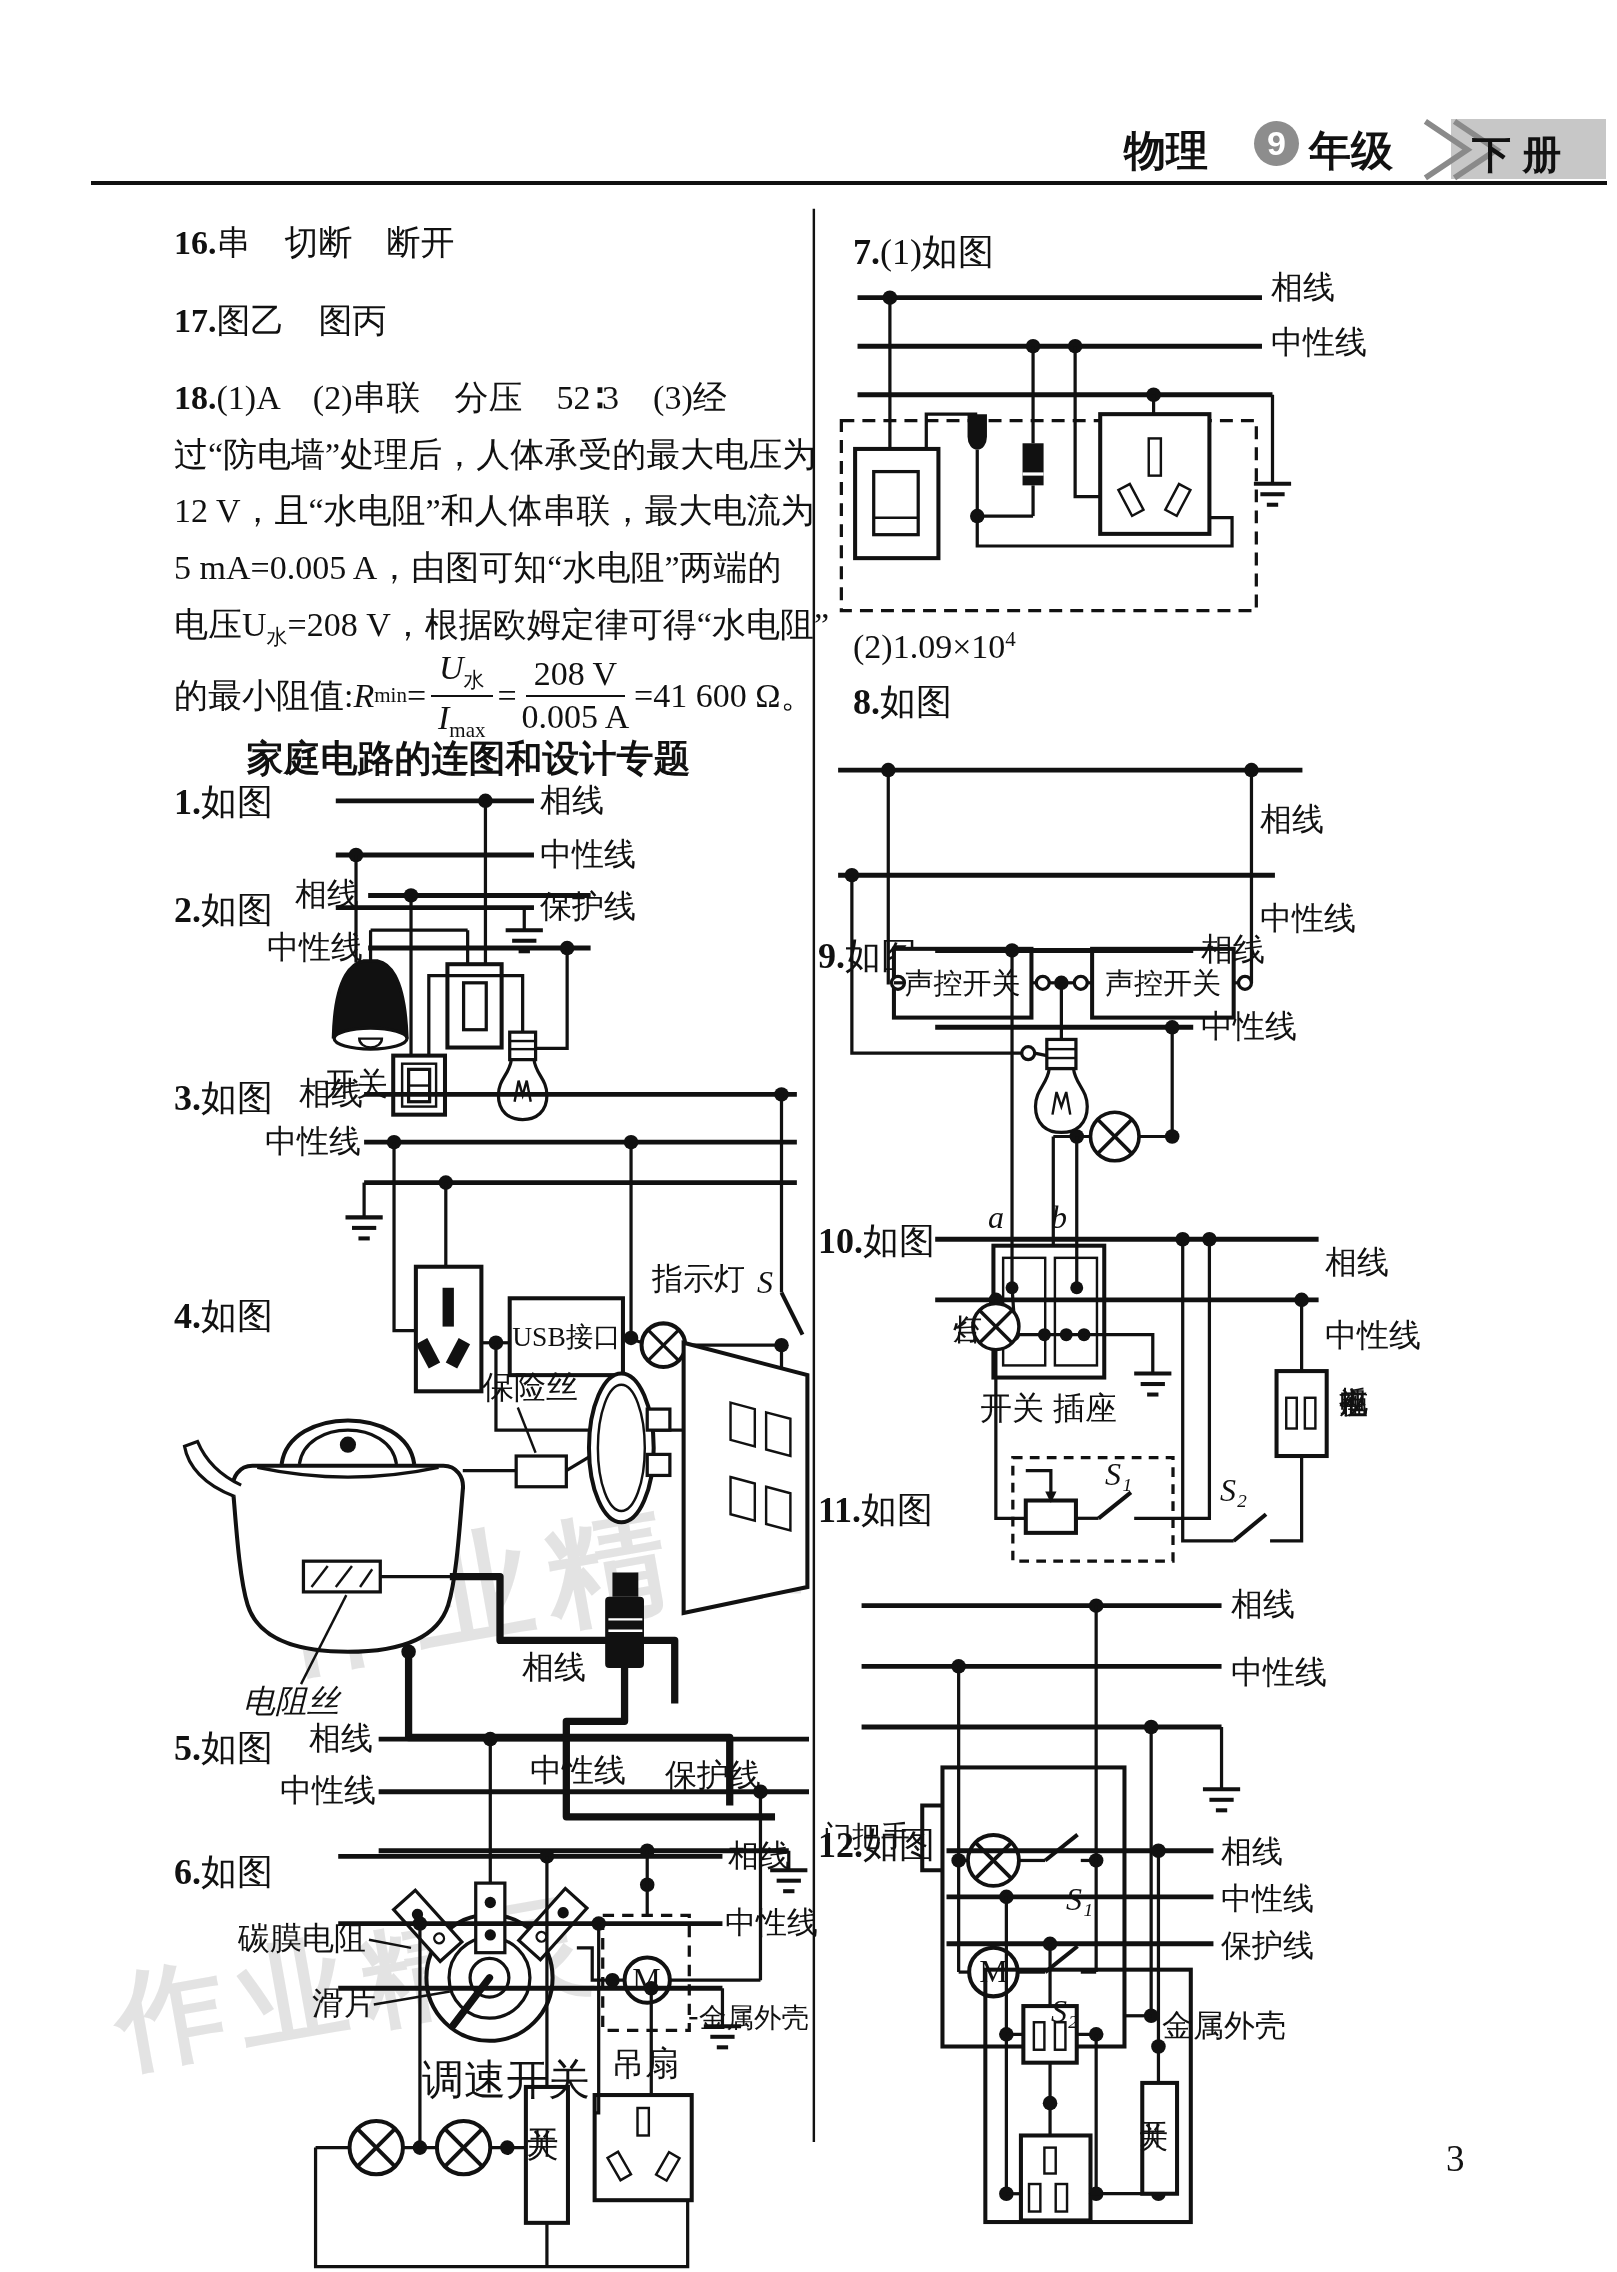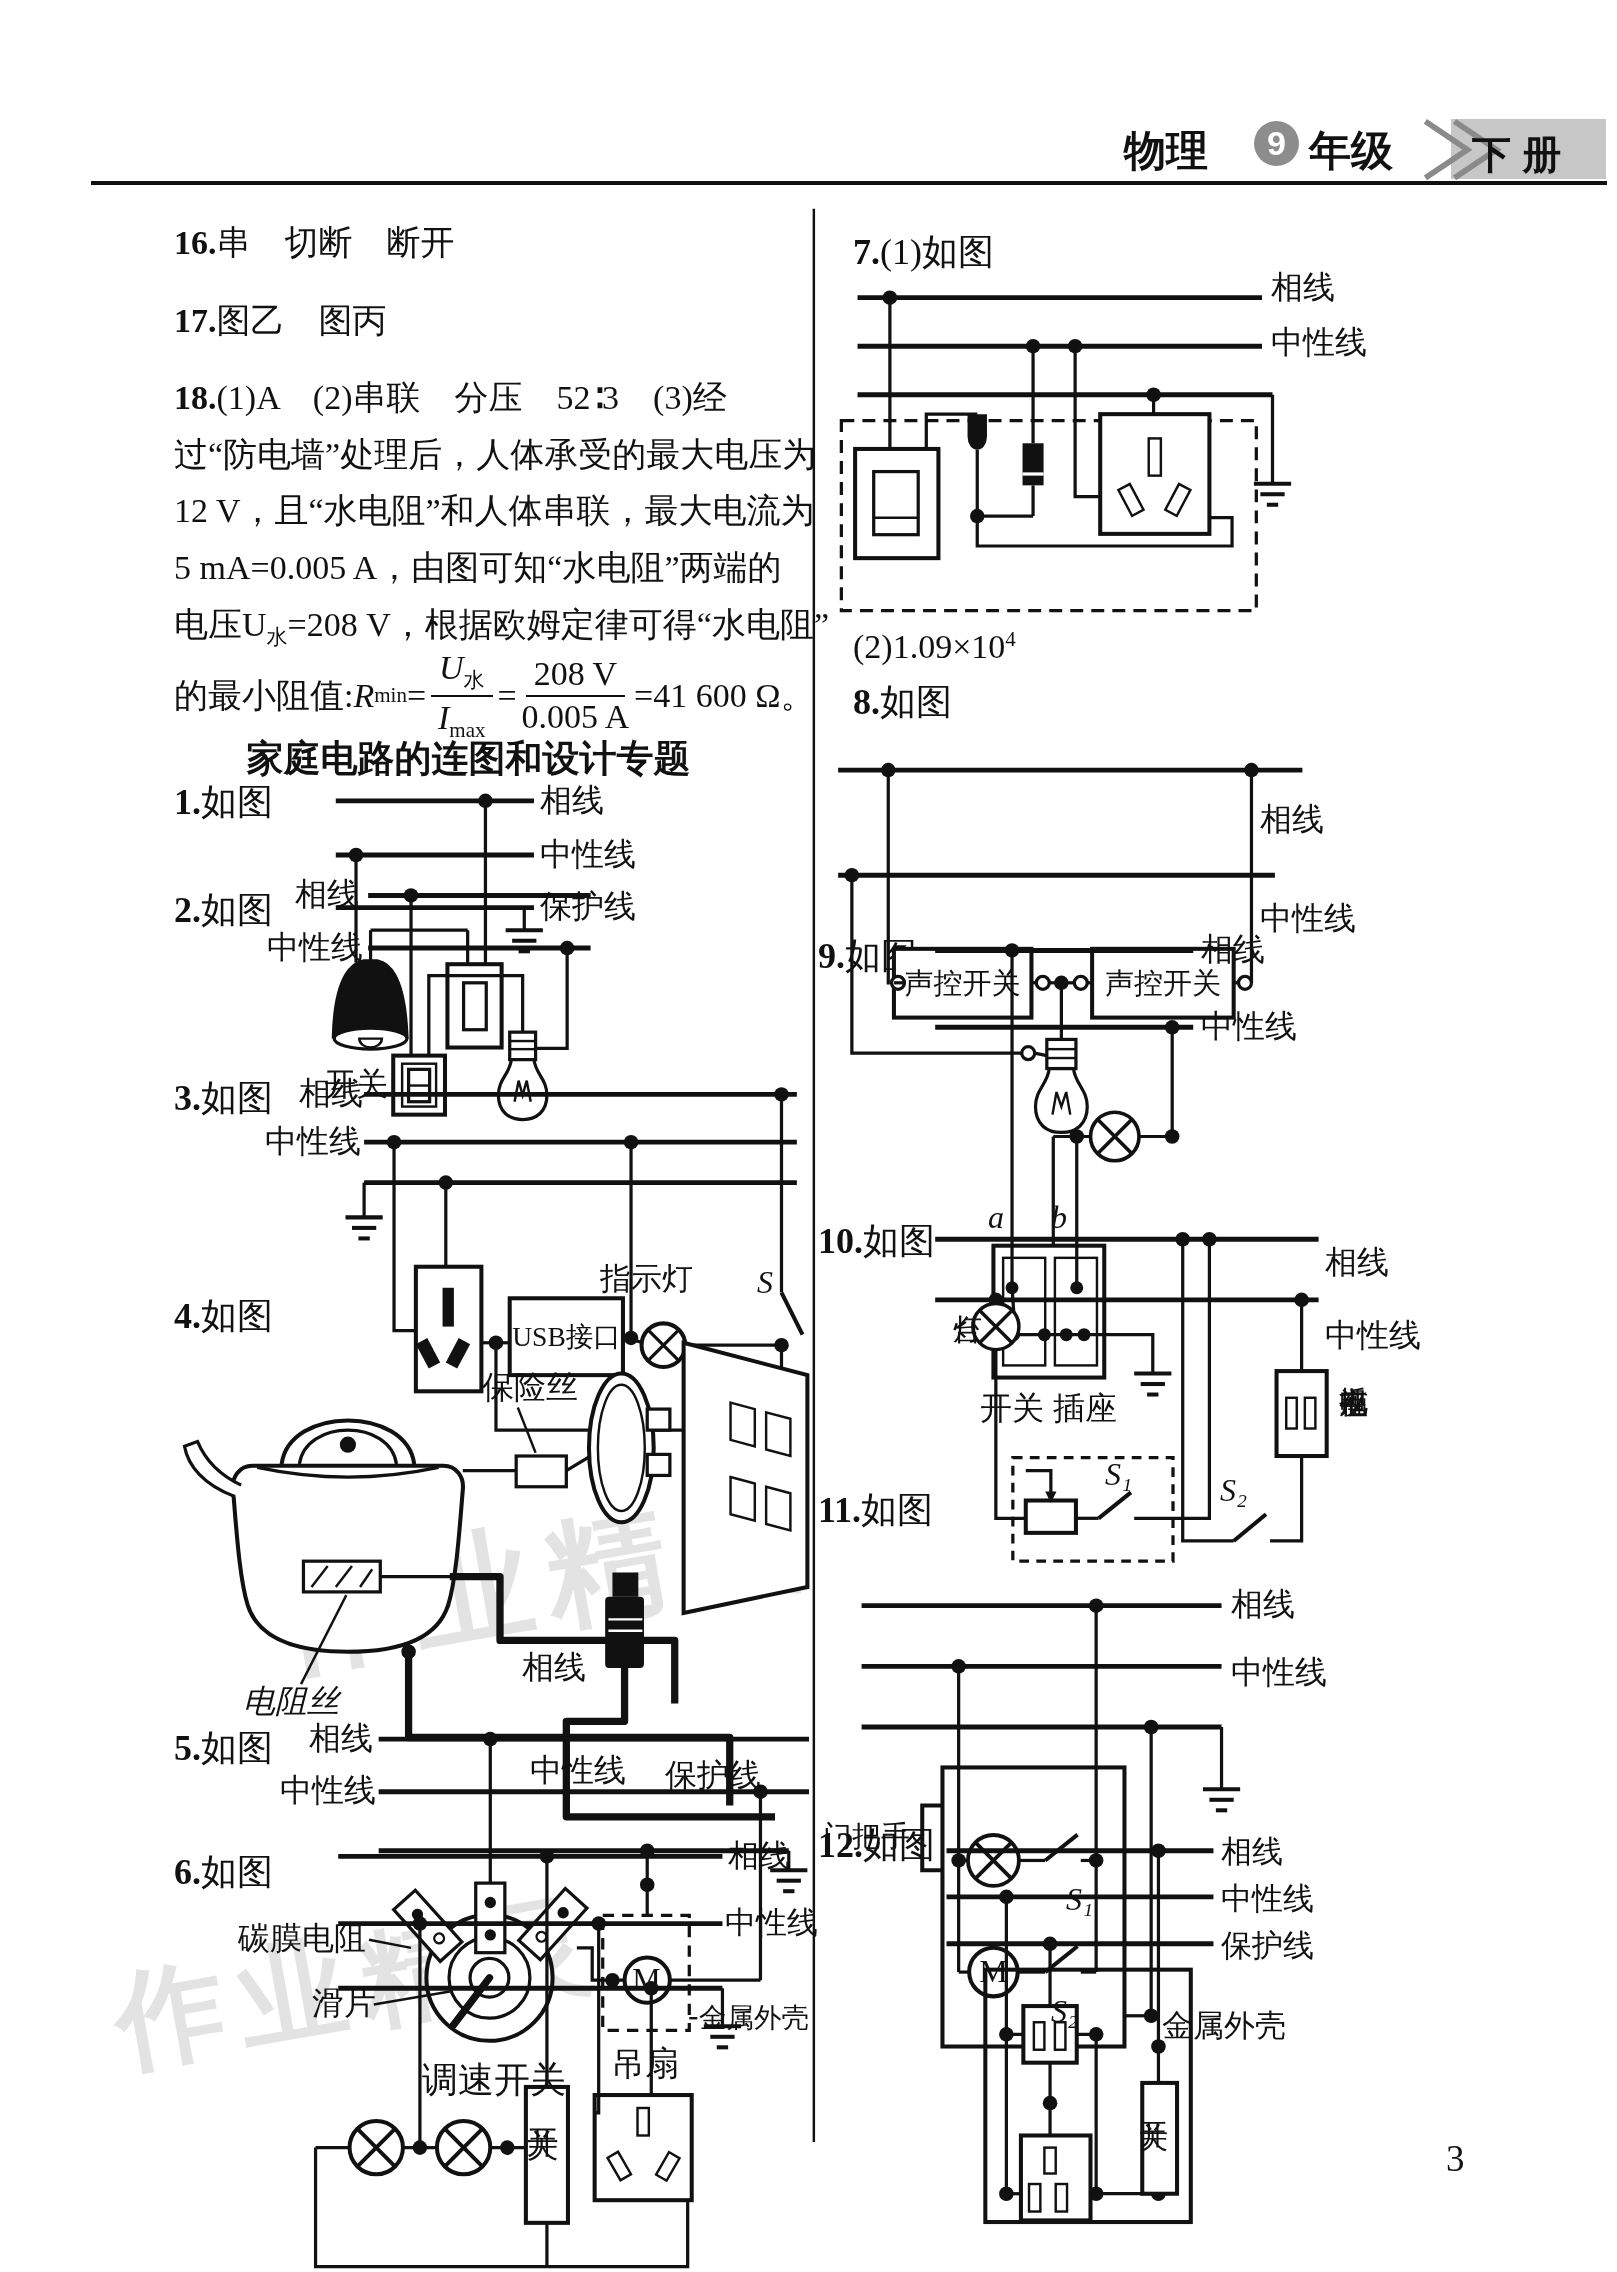--- a/index.html
+++ b/index.html
@@ -557,34 +557,34 @@
   <div class="lbl" style="left:540px;top:855px;z-index:10;">中性线</div>
   <div class="lbl" style="left:540px;top:907px;z-index:10;">保护线</div>
 
   <div class="lbl" style="left:295px;top:895px;z-index:10;">相线</div>
   <div class="lbl" style="left:267px;top:948px;z-index:10;">中性线</div>
   <div class="lbl" style="left:324px;top:1085px;z-index:10;">开关</div>
 
   <div class="lbl" style="left:299px;top:1094px;z-index:10;">相线</div>
   <div class="lbl" style="left:265px;top:1142px;z-index:10;">中性线</div>
   <div class="boxlbl" style="left:510px;top:1298px;width:113px;height:77px;font-size:27.5px;z-index:10;">USB接口</div>
-  <div class="lbl" style="left:600px;top:1279px;font-size:31px;z-index:10;">指示灯</div>
+  <div class="lbl" style="left:652px;top:1279px;font-size:31px;z-index:10;">指示灯</div>
   <div class="lbl it" style="left:757px;top:1282px;z-index:10;">S</div>
 
   <div class="lbl" style="left:482px;top:1388px;z-index:10;">保险丝</div>
   <div class="lbl" style="left:243px;top:1702px;z-index:10;font-style:italic;">电阻丝</div>
   <div class="lbl" style="left:522px;top:1668px;z-index:10;">相线</div>
   <div class="lbl" style="left:530px;top:1771px;z-index:10;">中性线</div>
   <div class="lbl" style="left:665px;top:1776px;z-index:10;">保护线</div>
 
   <div class="lbl" style="left:309px;top:1739px;z-index:10;">相线</div>
   <div class="lbl" style="left:280px;top:1791px;z-index:10;">中性线</div>
   <div class="lbl" style="left:238px;top:1939px;z-index:10;">碳膜电阻</div>
   <div class="lbl" style="left:312px;top:2004px;z-index:10;">滑片</div>
-  <div class="lbl" style="left:422px;top:2080px;font-size:36px;z-index:10;">调速开关</div>
+  <div class="lbl" style="left:422px;top:2080px;font-size:42px;z-index:10;">调速开关</div>
   <div class="lbl" style="left:611px;top:2064px;font-size:34px;z-index:10;">吊扇</div>
   <div class="lbl" style="left:699px;top:2018px;font-size:27.5px;z-index:10;">金属外壳</div>
   <div class="boxlbl" style="left:624px;top:1957px;width:45px;height:45px;font-size:32px;z-index:10;">M</div>
 
   <div class="lbl" style="left:728px;top:1856px;font-size:31px;z-index:10;">相线</div>
   <div class="lbl" style="left:725px;top:1923px;font-size:31px;z-index:10;">中性线</div>
   <div class="vlbl" style="left:529px;top:2103px;width:36px;font-size:32px;text-align:center;z-index:10;">开关</div>
 
   <div class="lbl" style="left:1271px;top:288px;z-index:10;">相线</div>
   <div class="lbl" style="left:1271px;top:343px;z-index:10;">中性线</div>

